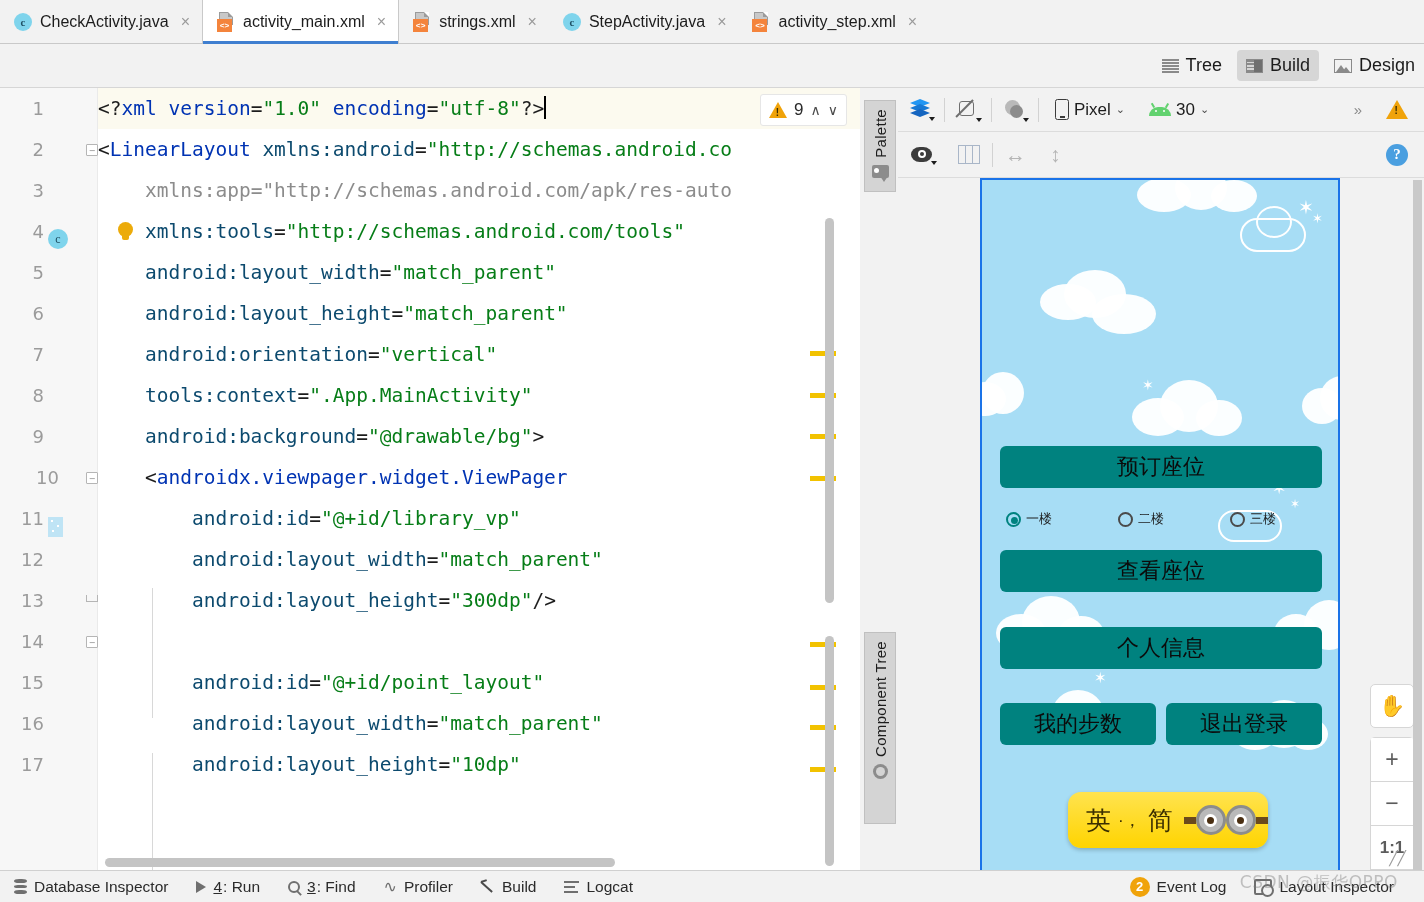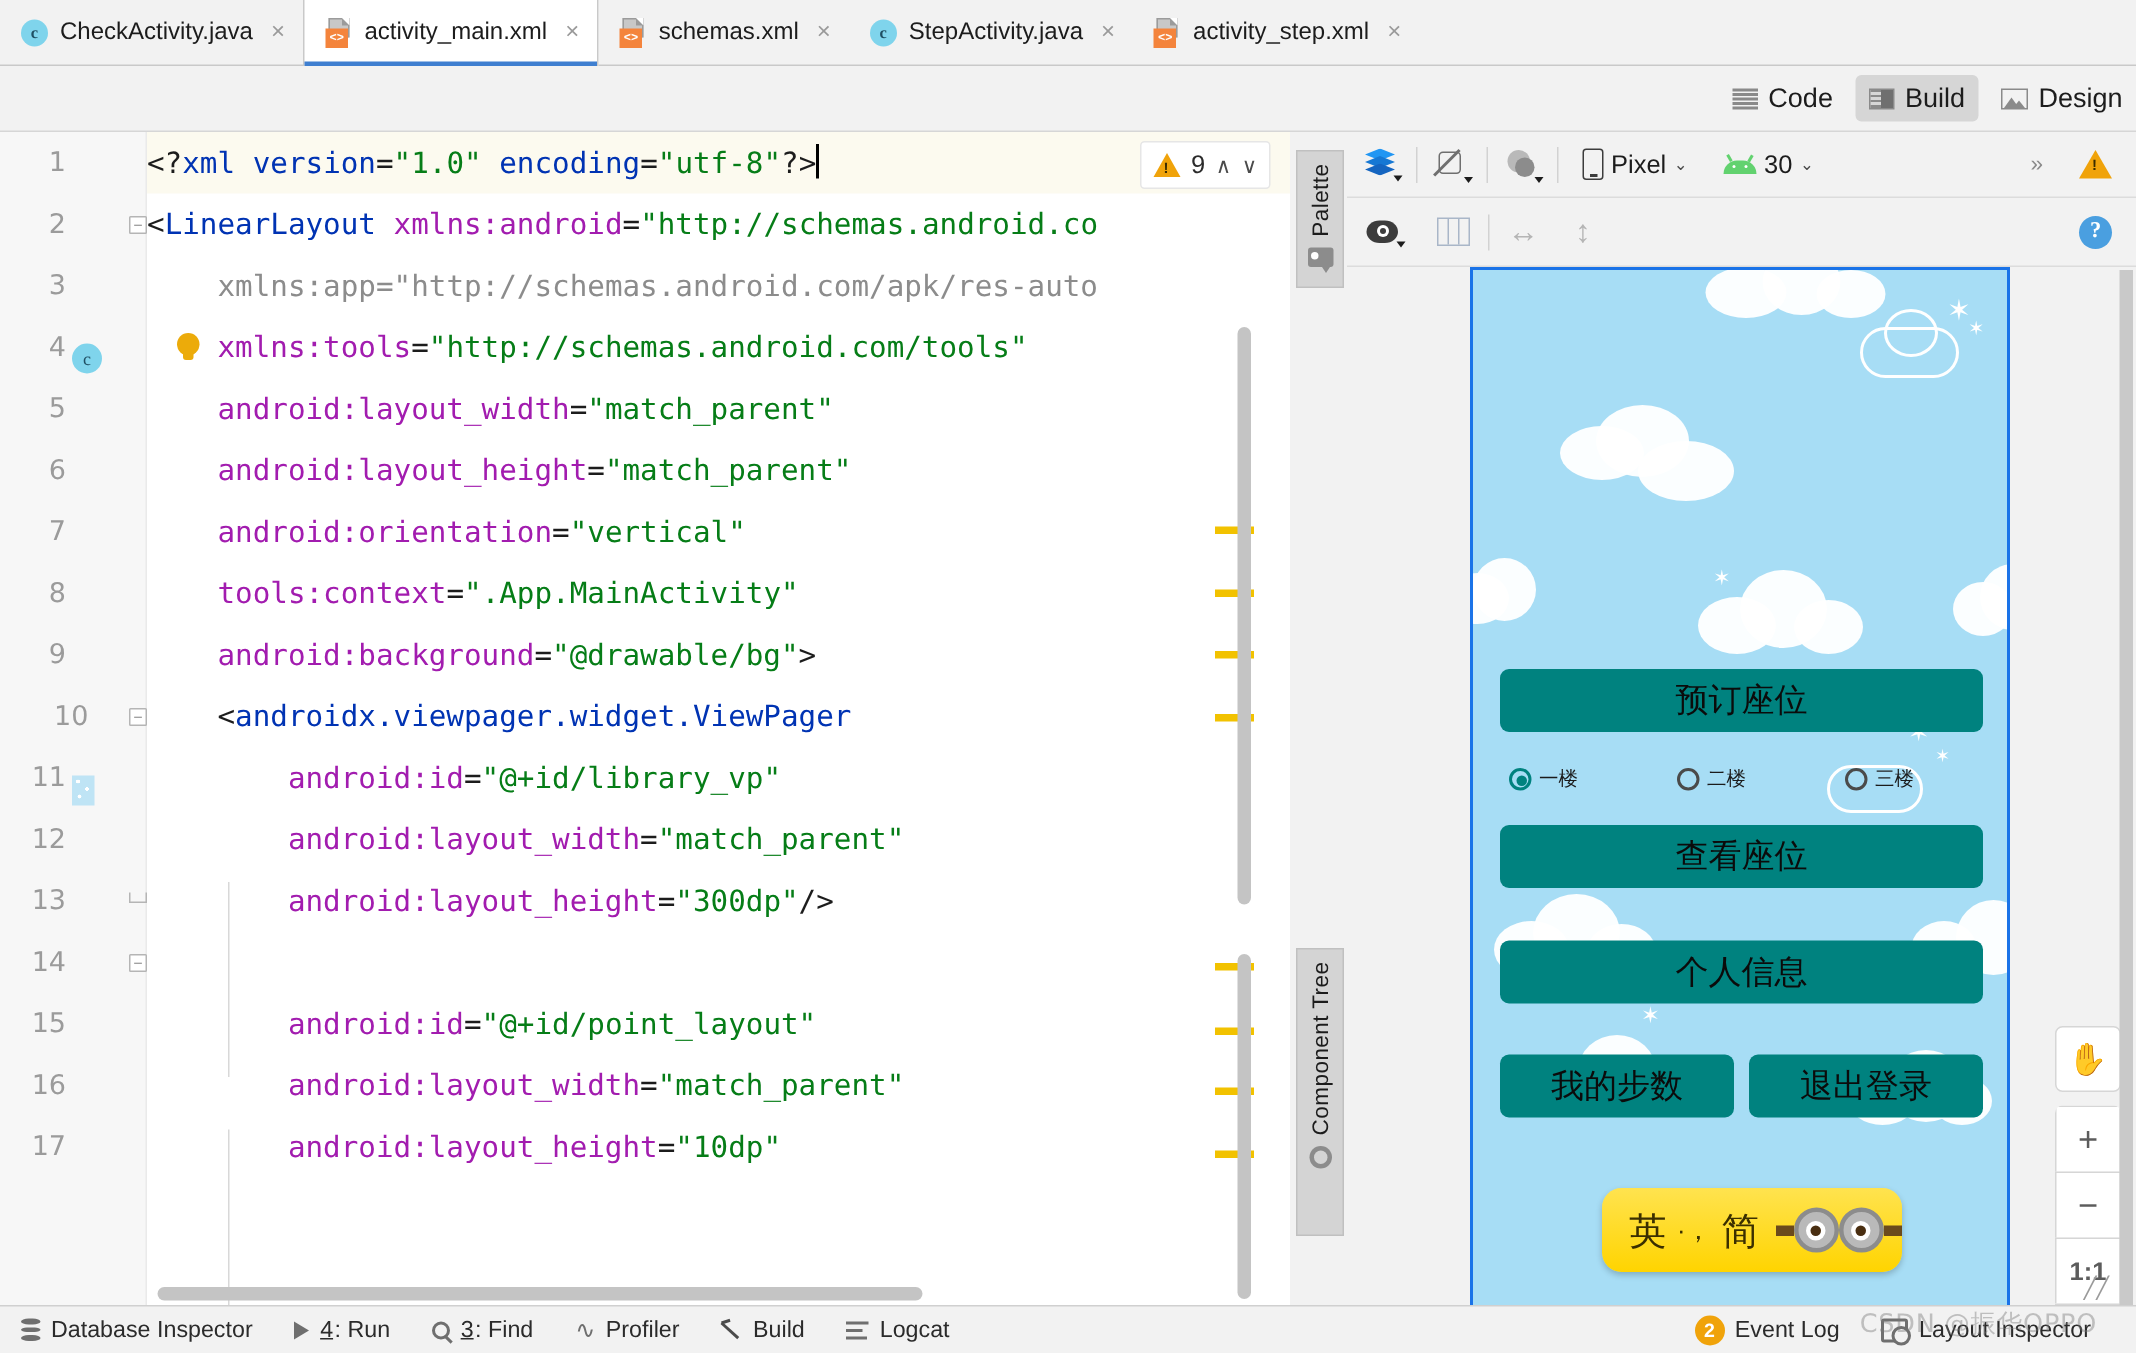--- a/index.html
+++ b/index.html
@@ -92,21 +92,21 @@
     position:relative; height:41px; line-height:41px;
     font-family:"DejaVu Sans Mono", monospace; font-size:19.5px; white-space:pre;
   }
   .line.cur { background:#fcfaef; }
   .lno {
     position:absolute; left:0; width:44px; text-align:right;
     color:#9b9b9b; font-family:"DejaVu Sans", sans-serif; font-size:18px;
   }
   .code { position:absolute; left:98px; }
   .k-tag   { color:#0033b3; }
-  .k-attr  { color:#a21caf; }
+  .k-attr  { color:#0c4a6e; }
   .k-ns    { color:#0033b3; }
   .k-str   { color:#067d17; }
   .k-punct { color:#1c1c1c; }
   .k-grey  { color:#8c8c8c; }
 
   .fold {
     position:absolute; left:88px; width:12px; height:12px;
     color:#9b9b9b; font-size:10px; text-align:center; line-height:11px;
   }
   .foldbox { border:1px solid #b5b5b5; background:#fff; border-radius:1px; }
@@ -340,21 +340,21 @@
           <span class="badge">&lt;&gt;</span>
         </span>
         <span>activity_main.xml</span>
         <span class="close">×</span>
       </div>
       <div class="tab">
         <span class="ic-xml">
           <span class="sheet"></span>
           <span class="badge">&lt;&gt;</span>
         </span>
-        <span>schemas.xml</span>
+        <span>strings.xml</span>
         <span class="close">×</span>
       </div>
       <div class="tab">
         <span class="ic-java">c</span>
         <span>StepActivity.java</span>
         <span class="close">×</span>
       </div>
       <div class="tab">
         <span class="ic-xml">
           <span class="sheet"></span>
@@ -367,21 +367,21 @@
 
   <div class="modebar" id="modebar">
       <div class="modebtn">
         <span class="gl-code">
           <i></i>
           <i></i>
           <i></i>
           <i></i>
           <i></i>
         </span>
-        <span>Code</span>
+        <span>Tree</span>
       </div>
       <div class="modebtn active">
         <span class="gl-split">
           <i></i>
           <i></i>
         </span>
         <span>Build</span>
       </div>
       <div class="modebtn">
         <span class="gl-design"></span>

